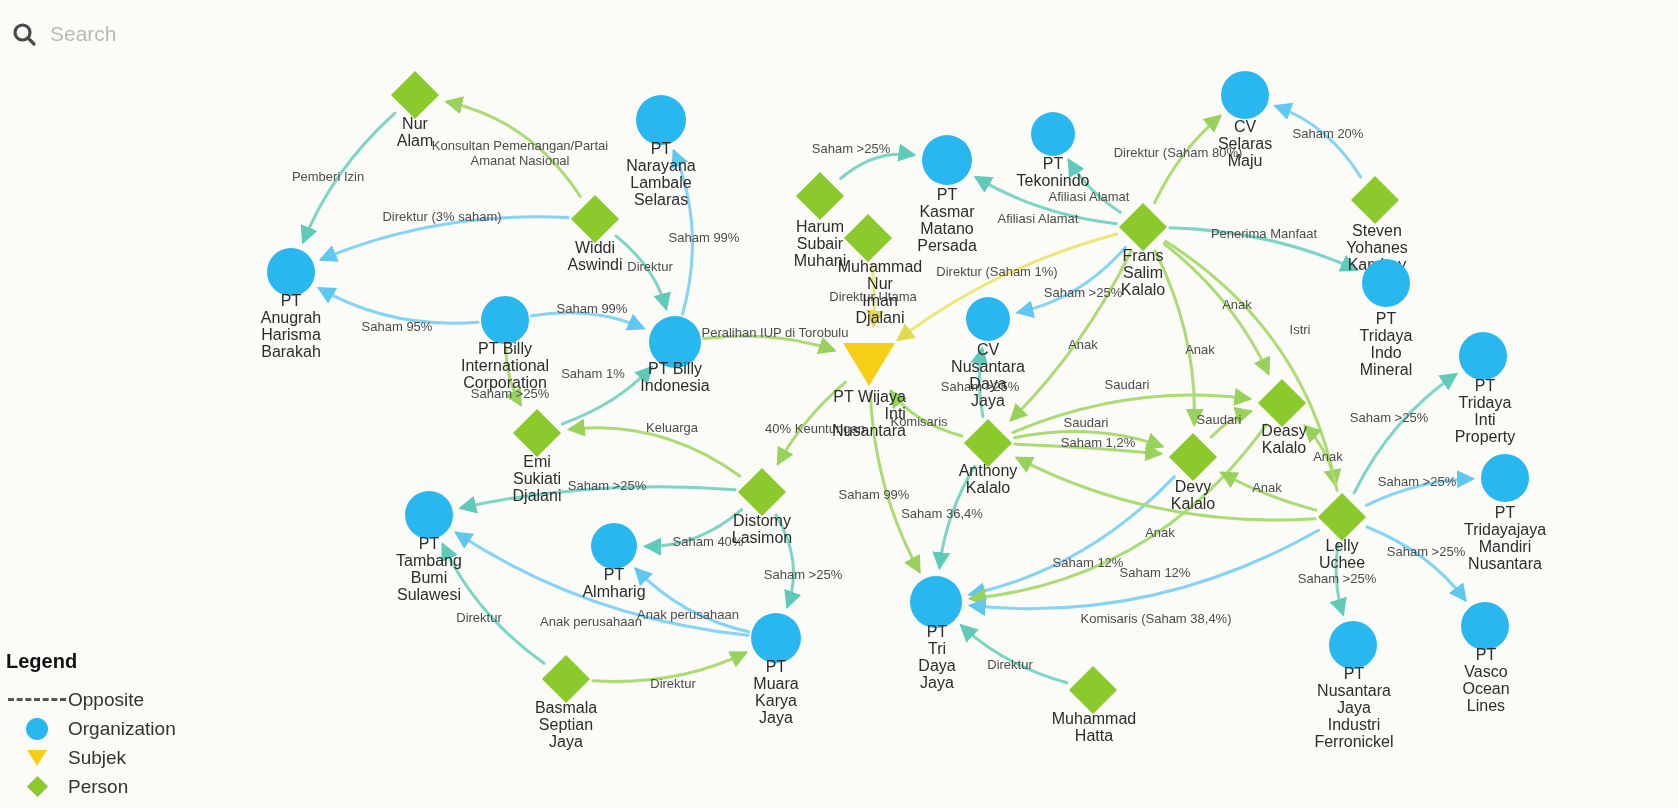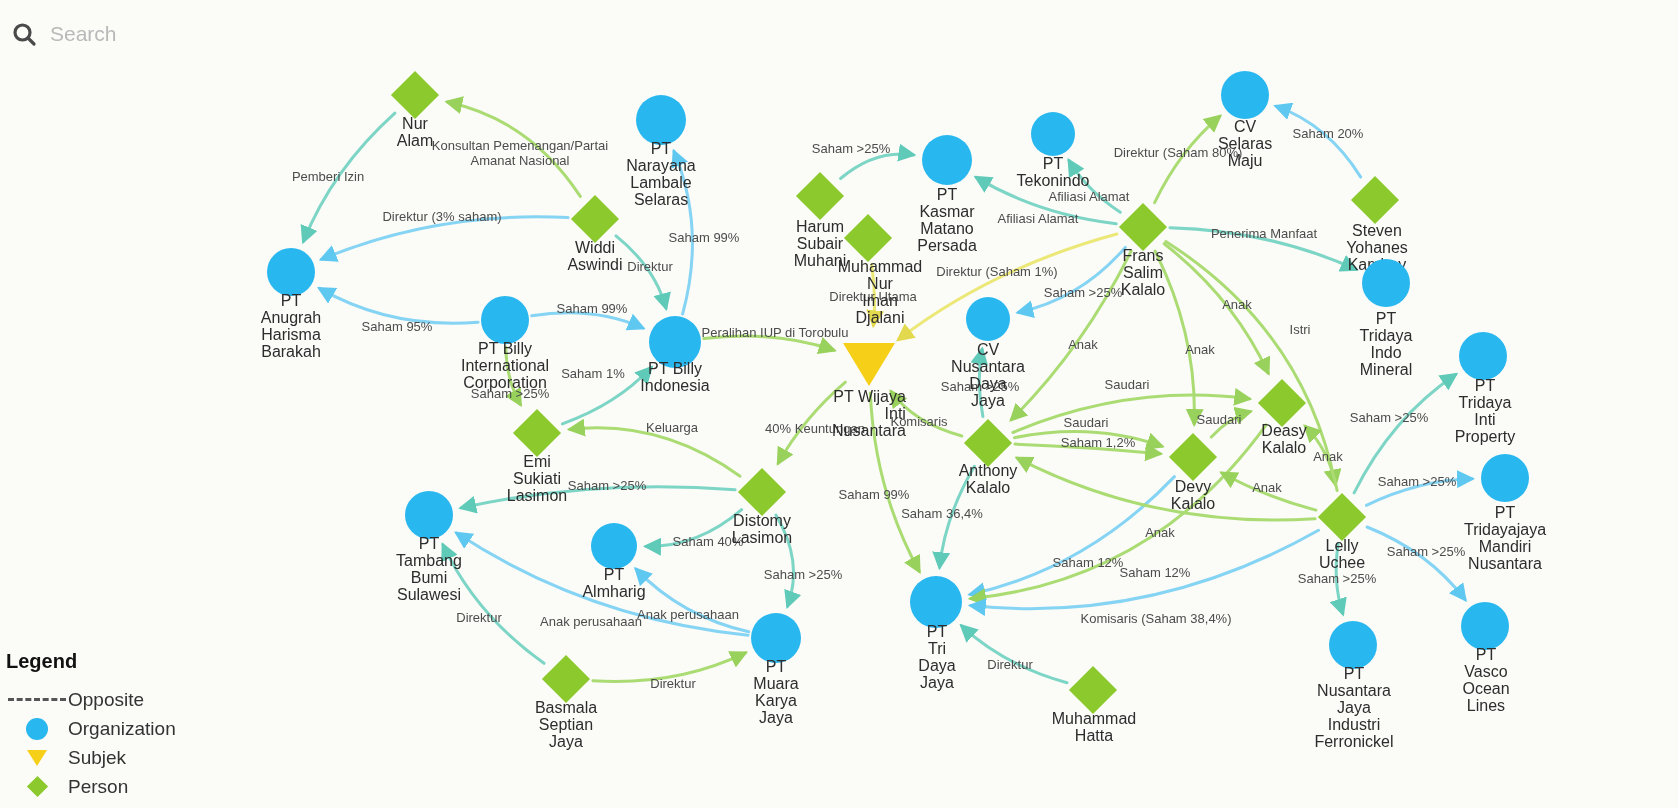--- a/index.html
+++ b/index.html
@@ -178,21 +178,21 @@
         <div class="node-label" style="left: 505px; top: 340px;">PT Billy International
 Corporation</div>
       </div>
       <div class="node">
         <span class="shape org" style="left: 649px; top: 316px; width: 52px; height: 52px; background: rgb(41, 183, 239);"></span>
         <div class="node-label" style="left: 675px; top: 360px;">PT Billy Indonesia</div>
       </div>
       <div class="node">
         <span class="shape person" style="left: 520px; top: 416px; width: 34px; height: 34px; background: rgb(139, 201, 44);"></span>
         <div class="node-label" style="left: 537px; top: 453px;">Emi Sukiati
-Lasimon</div>
+Djalani</div>
       </div>
       <div class="node">
         <span class="shape org" style="left: 405px; top: 491px; width: 48px; height: 48px; background: rgb(41, 183, 239);"></span>
         <div class="node-label" style="left: 429px; top: 535px;">PT Tambang
 Bumi Sulawesi</div>
       </div>
       <div class="node">
         <span class="shape org" style="left: 591px; top: 523px; width: 46px; height: 46px; background: rgb(41, 183, 239);"></span>
         <div class="node-label" style="left: 614px; top: 566px;">PT Almharig</div>
       </div>

